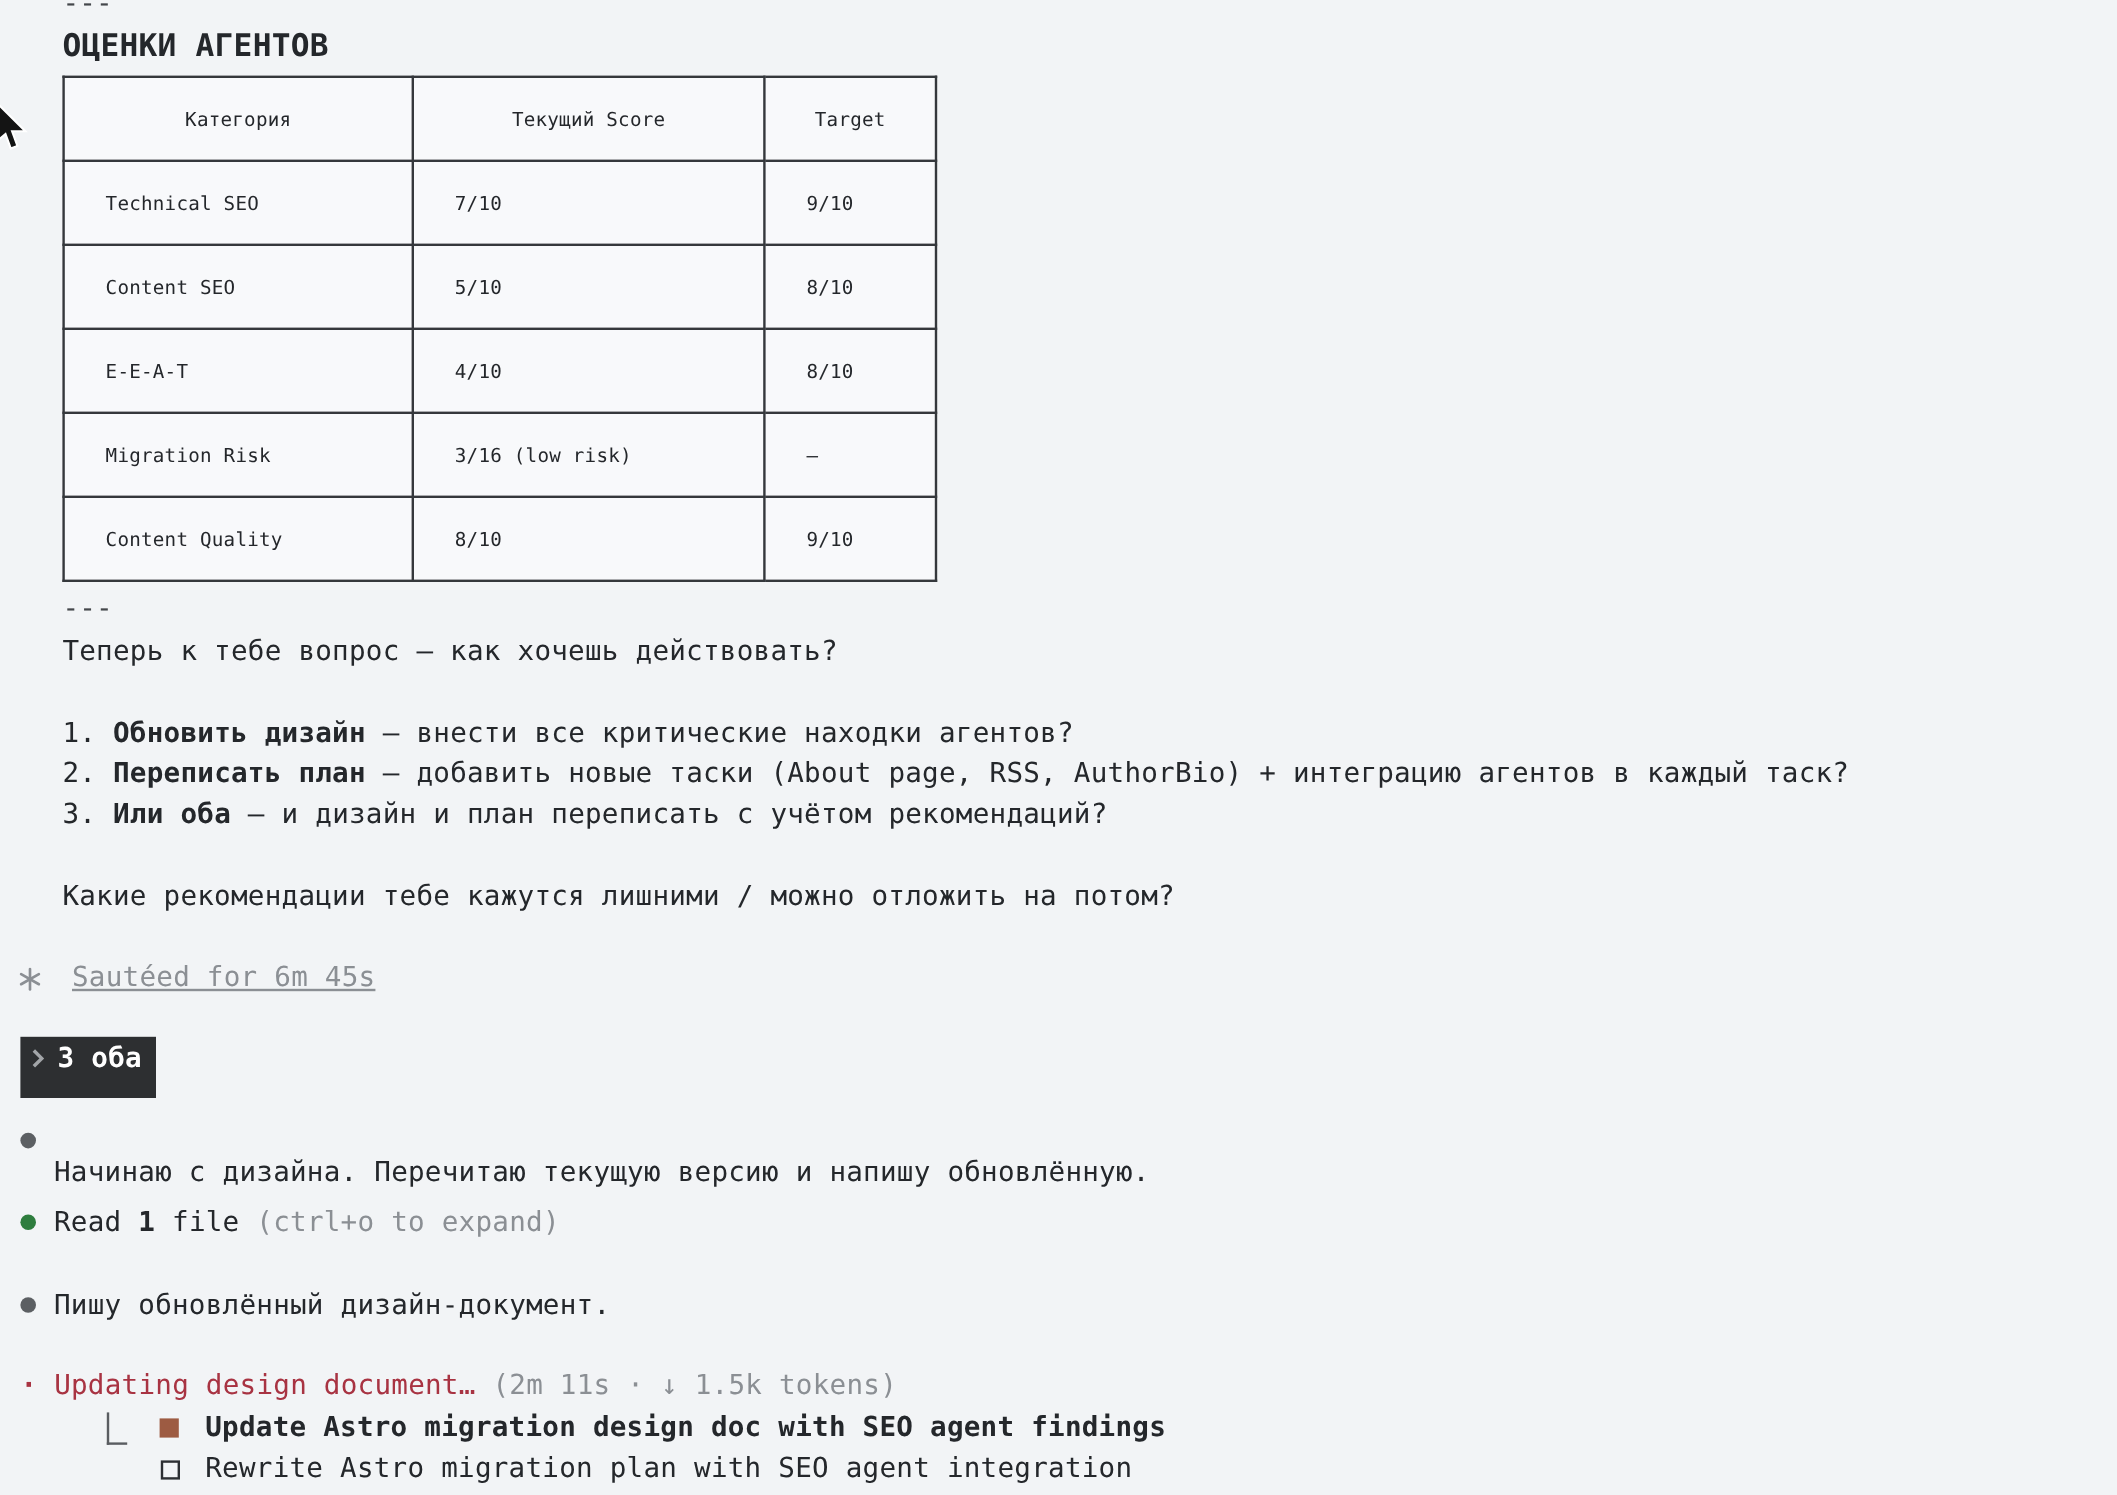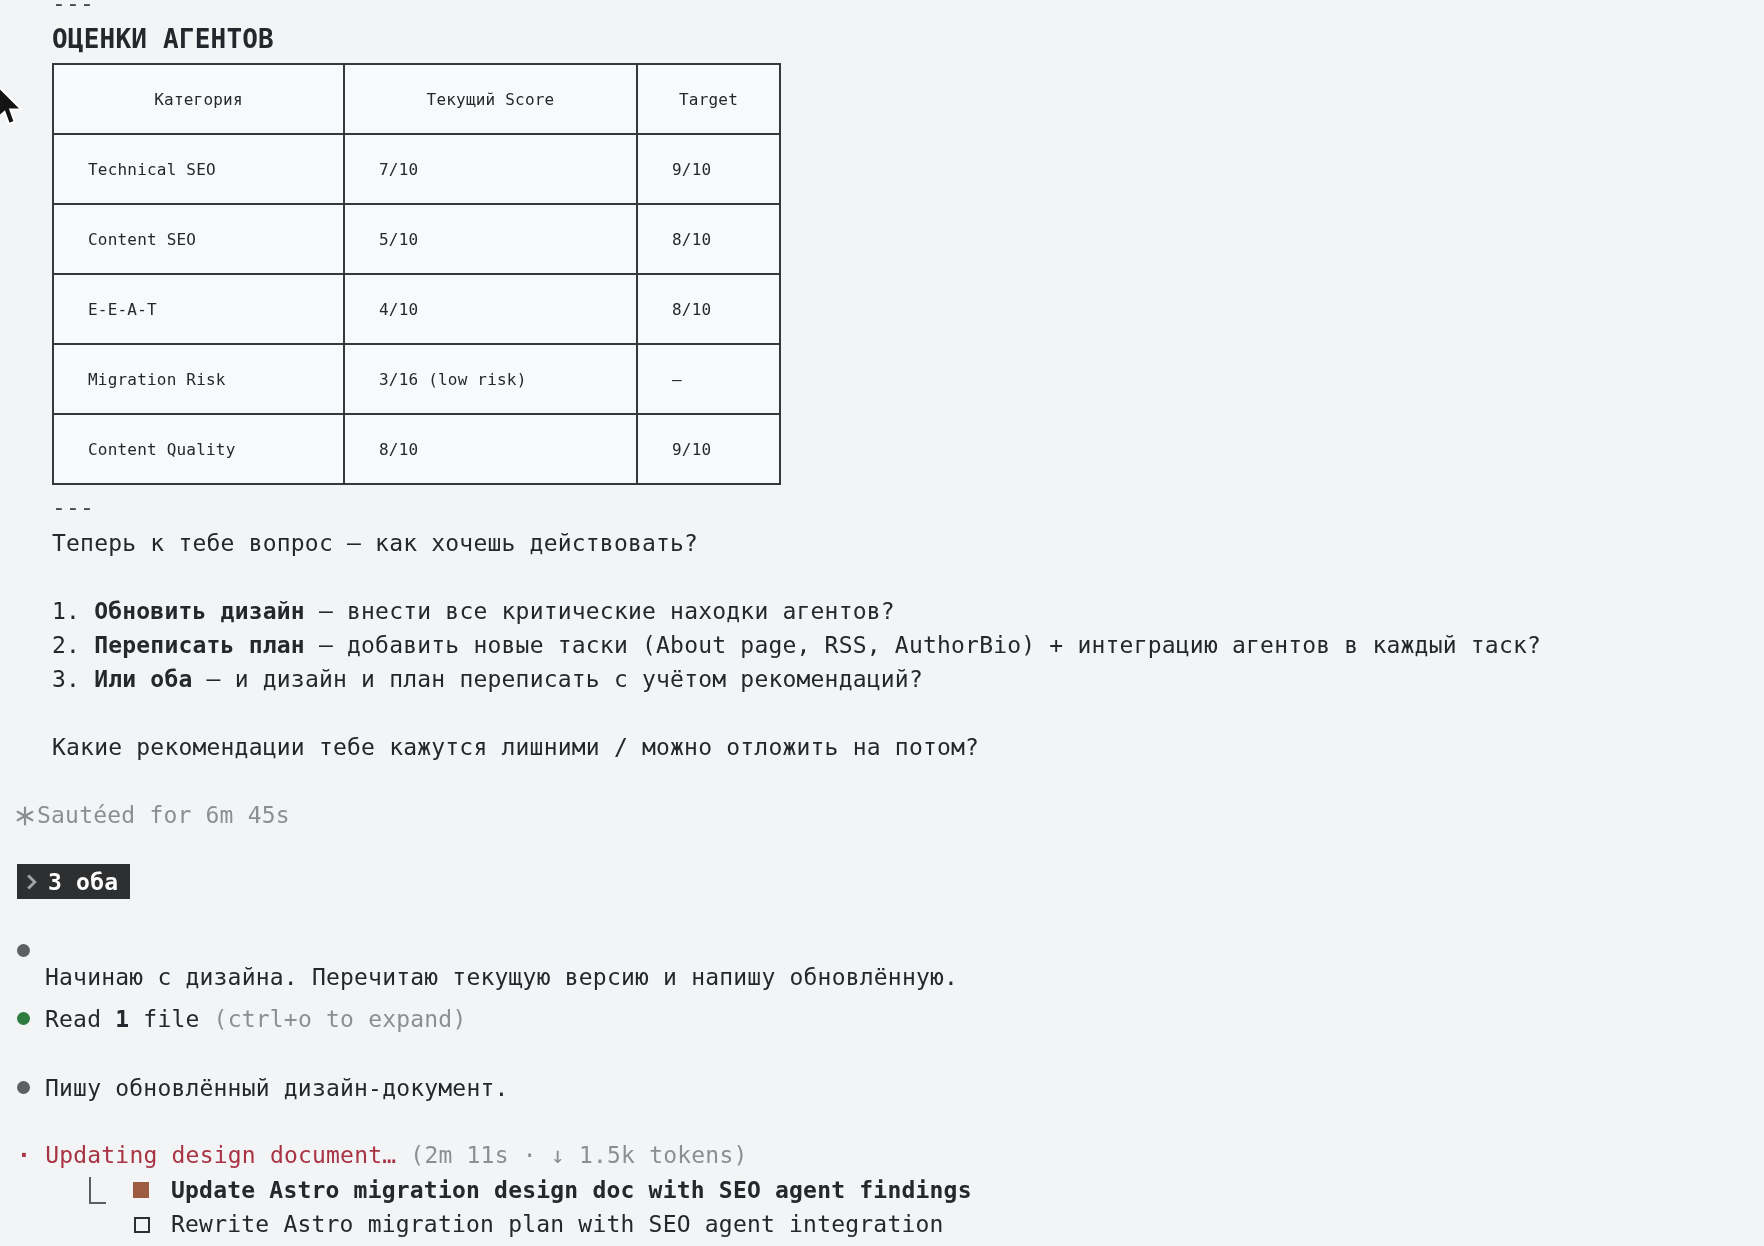--- a/index.html
+++ b/index.html
@@ -54,21 +54,21 @@
   }
   table.score th{text-align:center;}
   table.score td{text-align:left;padding-left:34px;}
   .col-cat{width:291px;}
   .col-score{width:293px;}
   .col-target{width:143px;}
   #prompt-box{
     position:absolute;left:17px;top:864px;height:35px;
     background:#2d2f31;
     display:flex;align-items:center;
-    padding:0 12px 0 9px;
+    padding:0 12px 16px 9px;
   }
   #prompt-box .prompt-text{
     color:#ffffff;font-weight:bold;margin-left:11px;white-space:pre;
   }
   .connector{
     position:absolute;left:89px;top:1177px;
     width:15px;height:25px;
     border-left:2px solid #5a5d61;
     border-bottom:2px solid #5a5d61;
   }
@@ -136,21 +136,21 @@
 
   <div class="line" style="left:52px;top:730px;">Какие рекомендации тебе кажутся лишними / можно отложить на потом?</div>
 
   <svg class="svgicon" style="left:15px;top:806px;" width="20" height="20" viewBox="0 0 20 20">
     <g stroke="#8b8f94" stroke-width="2.2" stroke-linecap="round">
       <line x1="10" y1="1.5" x2="10" y2="18.5"></line>
       <line x1="2.6" y1="5.8" x2="17.4" y2="14.2"></line>
       <line x1="2.6" y1="14.2" x2="17.4" y2="5.8"></line>
     </g>
   </svg>
-  <div class="line gray" style="left:37px;top:798px;">Sautéed for 6m 45s</div>
+  <div class="line gray" style="left:60px;top:798px;text-decoration:underline;">Sautéed for 6m 45s</div>
 
   <div id="prompt-box">
     <svg width="11" height="18" viewBox="0 0 10 16">
       <polyline points="2,2 8,8 2,14" fill="none" stroke="#a2a5a8" stroke-width="2.6"></polyline>
     </svg>
     <span class="prompt-text">3 оба</span>
   </div>
 
   <span class="bullet graydot" style="left:17px;top:944px;"></span>
   <div class="line" style="left:45px;top:960px;">Начинаю с дизайна. Перечитаю текущую версию и напишу обновлённую.</div>

